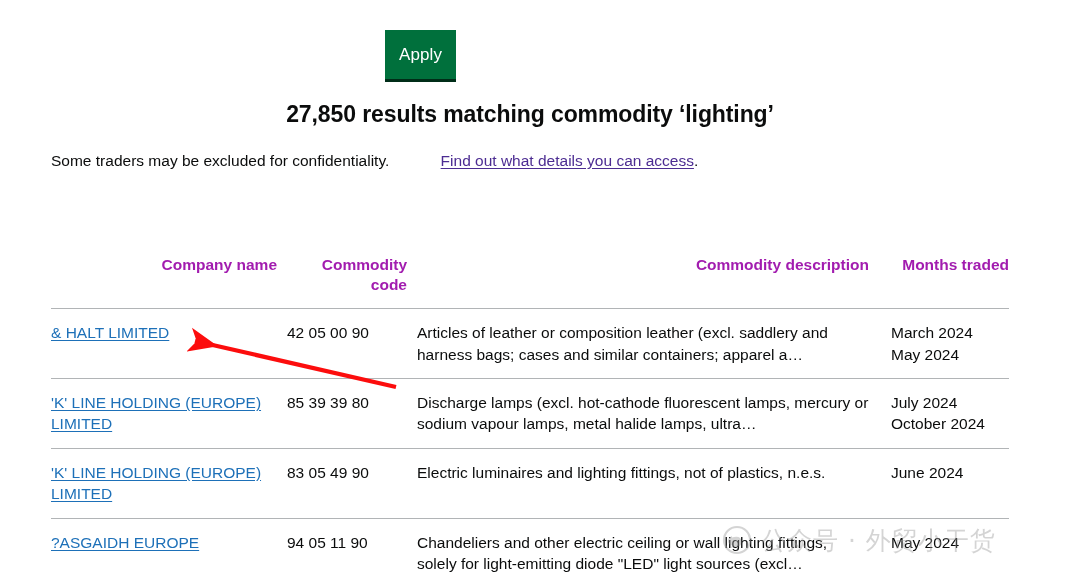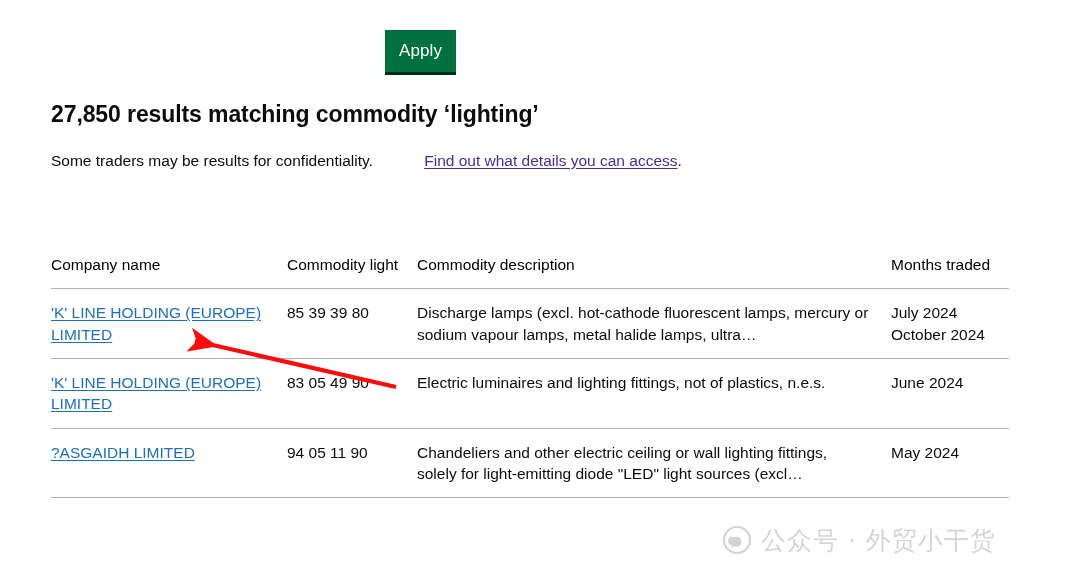--- a/index.html
+++ b/index.html
@@ -24,21 +24,21 @@
     left: 0;
     top: 30px;
     width: 1068px;
     height: 44px;
   }
   .apply-button {
     position: absolute;
     left: 385px;
     top: 0;
     width: 71px;
-    height: 45px;
+    height: 52px;
     background: #00703c;
     border: none;
     border-bottom: 3px solid #002d18;
     color: #ffffff;
     font-family: "Liberation Sans", sans-serif;
     font-size: 17px;
     font-weight: 400;
     line-height: 38px;
     text-align: center;
     padding: 0;
@@ -53,20 +53,21 @@
     top: 100px;
     width: 958px;
   }
   .page-heading {
     font-size: 23px;
     font-weight: bold;
     line-height: 1.25;
     margin: 0 0 20px 0;
     letter-spacing: -0.1px;
     color: #0b0c0c;
+    text-align: center;
   }
   .intro-para {
     font-size: 15.5px;
     line-height: 1.5;
     margin: 0 0 18px 0;
     color: #0b0c0c;
   }
   .intro-para.second { margin-bottom: 0; }
   a.visited-link {
     color: #4c2c92;
@@ -78,27 +79,27 @@
   
   .results-table {
     position: absolute;
     left: 51px;
     top: 255px;
     width: 958px;
     border-collapse: collapse;
     font-size: 15.5px;
   }
   .results-table th {
-    text-align: left;
-    font-weight: normal;
+    text-align: right;
+    font-weight: bold;
     vertical-align: top;
     padding: 0 10px 13px 0;
     border-bottom: 1px solid #b1b4b6;
     line-height: 1.3;
-    color: #000000;
+    color: #a21caf;
   }
   .results-table td {
     text-align: left;
     vertical-align: top;
     padding: 13px 10px 13px 0;
     border-bottom: 1px solid #b1b4b6;
     line-height: 1.38;
     color: #0b0c0c;
   }
   .col-company { width: 236px; }
@@ -155,36 +156,47 @@
 
 <div class="apply-row">
   <button class="apply-button">Apply</button>
 </div>
 
 <div class="content">
   <h1 class="page-heading">27,850 results matching commodity ‘lighting’</h1>
 
 
   <p class="intro-para second">
-    <span>Some traders may be results for confidentiality. </span><a class="visited-link" href="#">Find out what details you can access</a><span>.</span>
+    <span>Some traders may be excluded for confidentiality. </span><a class="visited-link" href="#">Find out what details you can access</a><span>.</span>
   </p>
 </div>
 
 <table class="results-table">
   <thead>
     <tr>
       <th class="col-company">Company name</th>
-      <th class="col-code">Commodity light</th>
+      <th class="col-code">Commodity code</th>
       <th class="col-desc">Commodity description</th>
       <th class="col-months">Months traded</th>
     </tr>
   </thead>
   <tbody>
     <tr>
       <td class="col-company">
+        <a class="company-link" href="#">&amp; HALT LIMITED</a>
+      </td>
+      <td class="col-code">42 05 00 90</td>
+      <td class="col-desc">Articles of leather or composition leather (excl. saddlery and harness bags; cases and similar containers; apparel a…</td>
+      <td class="col-months">
+        <span class="month-line">March 2024</span>
+        <span class="month-line">May 2024</span>
+      </td>
+    </tr>
+    <tr>
+      <td class="col-company">
         <a class="company-link" href="#">'K' LINE HOLDING (EUROPE) LIMITED</a>
       </td>
       <td class="col-code">85 39 39 80</td>
       <td class="col-desc">Discharge lamps (excl. hot-cathode fluorescent lamps, mercury or sodium vapour lamps, metal halide lamps, ultra…</td>
       <td class="col-months">
         <span class="month-line">July 2024</span>
         <span class="month-line">October 2024</span>
       </td>
     </tr>
     <tr>
@@ -192,21 +204,21 @@
         <a class="company-link" href="#">'K' LINE HOLDING (EUROPE) LIMITED</a>
       </td>
       <td class="col-code">83 05 49 90</td>
       <td class="col-desc">Electric luminaires and lighting fittings, not of plastics, n.e.s.</td>
       <td class="col-months">
         <span class="month-line">June 2024</span>
       </td>
     </tr>
     <tr>
       <td class="col-company">
-        <a class="company-link" href="#">?ASGAIDH LIMITED</a>
+        <a class="company-link" href="#">?ASGAIDH EUROPE</a>
       </td>
       <td class="col-code">94 05 11 90</td>
       <td class="col-desc">Chandeliers and other electric ceiling or wall lighting fittings, solely for light-emitting diode "LED" light sources (excl…</td>
       <td class="col-months">
         <span class="month-line">May 2024</span>
       </td>
     </tr>
 
   </tbody>
 </table>

